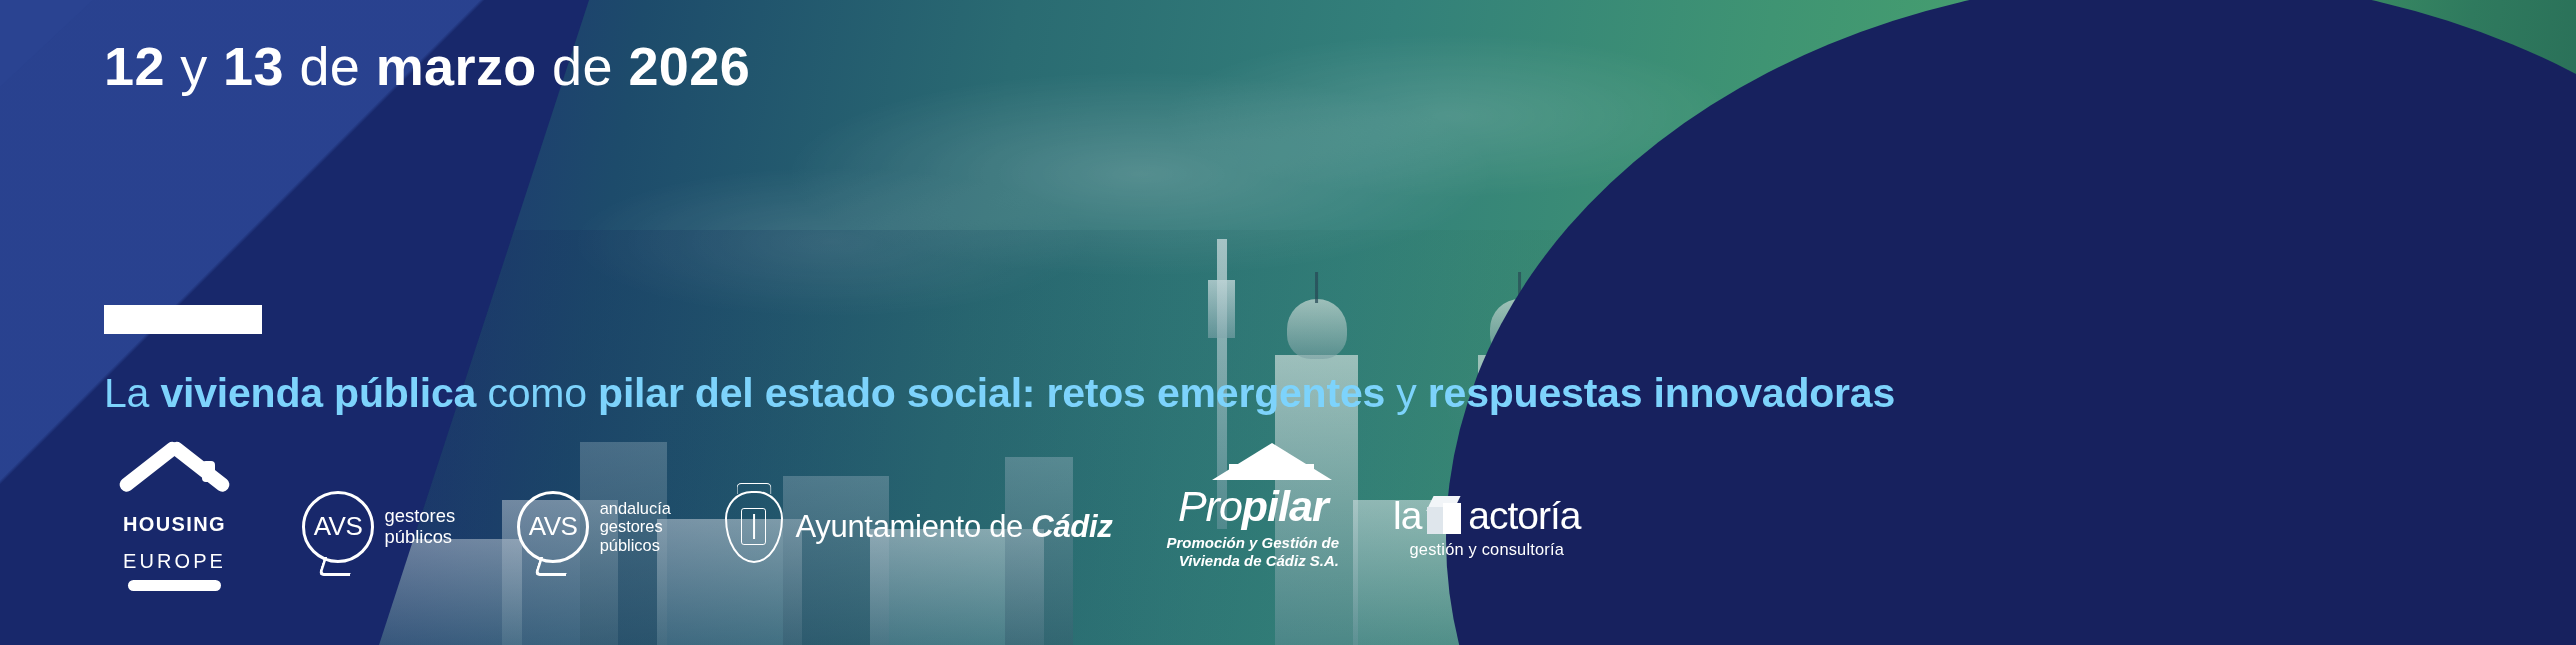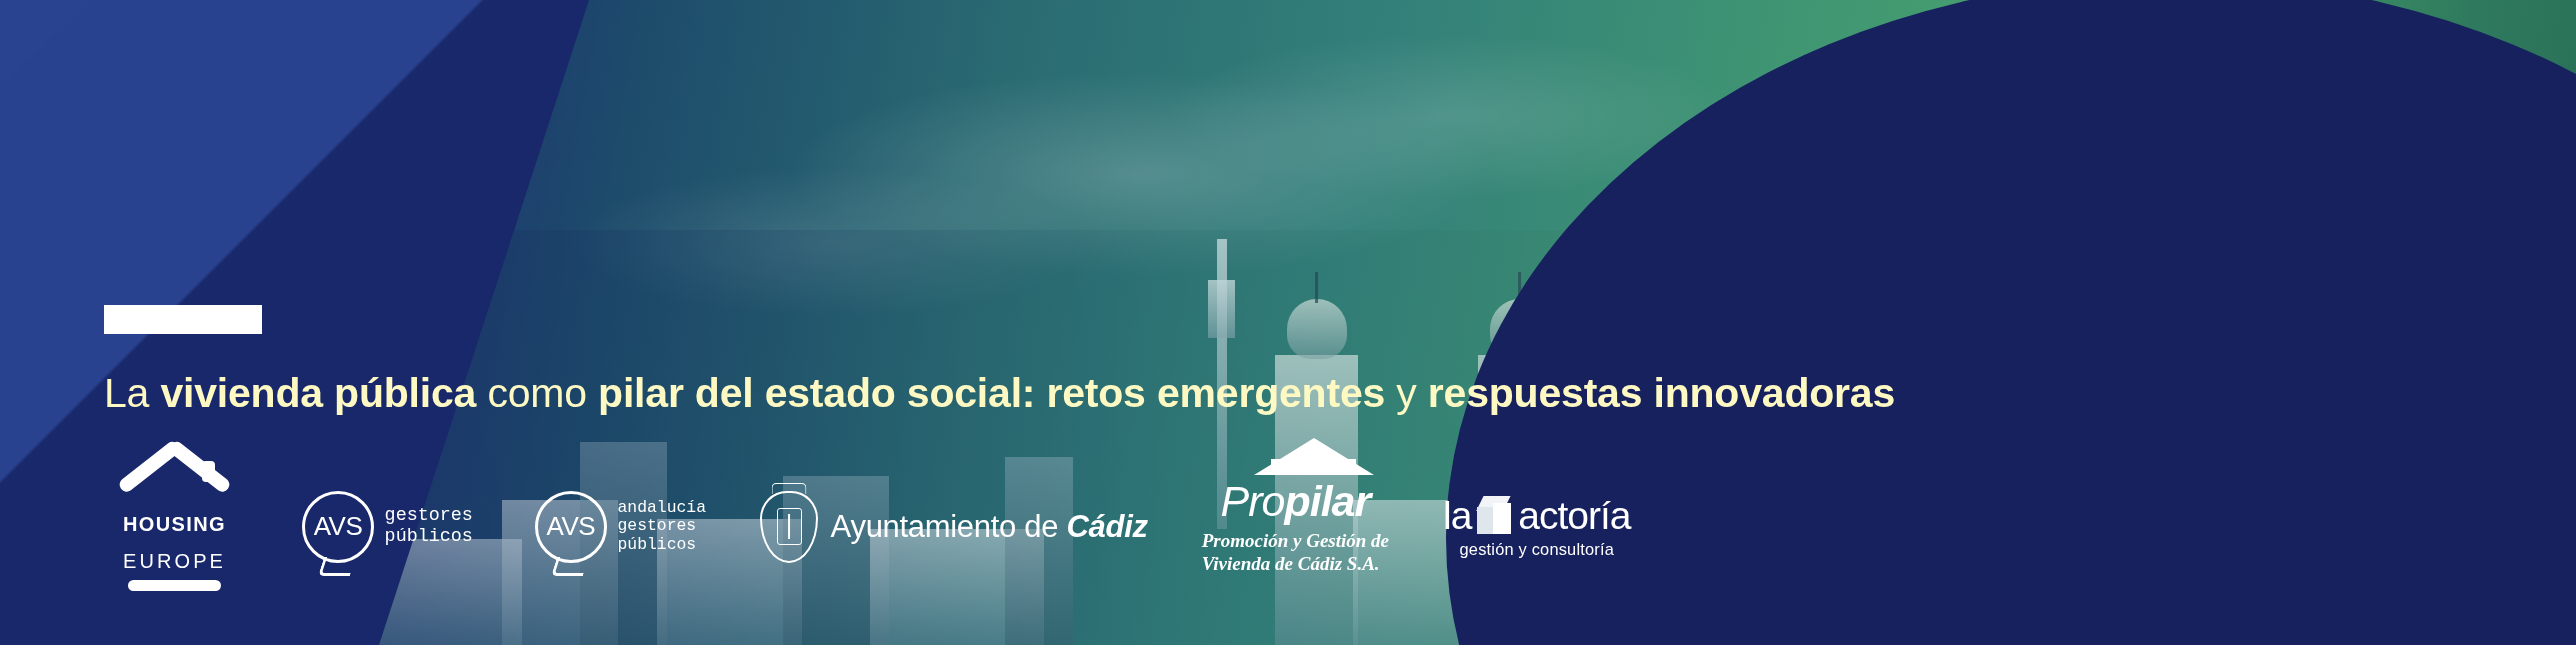--- a/index.html
+++ b/index.html
@@ -119,21 +119,21 @@
     letter-spacing:-1.4px; white-space:nowrap; line-height:1.05;
   }
 
   .rule {
     position:absolute; left:104px; top:305px;
     width:158px; height:29px; background:#ffffff;
   }
 
   .subtitle {
     position:absolute; left:104px; top:370px;
-    color:#fef9c3; font-size:41px; font-weight:300;
+    color:#7dd3fc; font-size:41px; font-weight:300;
     letter-spacing:-0.2px; white-space:nowrap;
   }
   .subtitle b { font-weight:800; }
 
   
   .logos {
     position:absolute; left:97px; top:454px; height:145px;
     display:flex; align-items:center; gap:0;
   }
   .logo { position:relative; color:#fff; display:flex; align-items:center; }
@@ -156,21 +156,21 @@
   .avs-mark {
     width:72px; height:72px; border:3.4px solid #fff; border-radius:50%;
     display:flex; align-items:center; justify-content:center; position:relative;
     font-size:26px; font-weight:400; letter-spacing:-0.5px;
   }
   .avs-mark::after {
     content:""; position:absolute; left:16.4px; bottom:-16.4px;
     width:29px; height:16.4px; border-left:3.4px solid #fff; border-bottom:3.4px solid #fff;
     transform:skewX(-18deg); border-radius:0 0 0 5.8px;
   }
-  .avs-words { font-size:18.4px; line-height:1.12; font-weight:400;font-family:Liberation Mono, monospace; }
+  .avs-words { font-size:18.4px; line-height:1.12; font-weight:400; }
   .avs-words .sm { font-size:16.4px; }
 
   
   .ayto { gap:12.6px; }
   .crest {
     width:58px; height:72px; position:relative;
     border:2.4px solid #fff; border-radius:46% 46% 50% 50% / 38% 38% 62% 62%;
     display:flex; align-items:center; justify-content:center;
   }
   .crest::before {
@@ -198,21 +198,21 @@
     border-left:60px solid transparent; border-right:60px solid transparent;
     border-bottom:37px solid #fff;
   }
   .pc-chev::after{
     content:""; position:absolute; left:-43px; top:21px;
     width:85px; height:15.5px; background:#fff;
   }
   .pc-word { font-size:43px; font-style:italic; letter-spacing:-1px; }
   .pc-word .thin { font-weight:400; }
   .pc-word .bold { font-weight:800; }
-  .pc-sub { font-size:19px; font-weight:700; font-style:italic; line-height:1.25; text-align:left; margin-top:2.9px;font-family:Liberation Serif, serif; }
+  .pc-sub { font-size:15px; font-weight:700; font-style:italic; line-height:1.25; text-align:right; margin-top:2.9px; }
 
   
   .factoria { flex-direction:column; align-items:center; }
   .fc-row { display:flex; align-items:center; }
   .fc-la { font-size:39px; font-weight:300; letter-spacing:-1px; }
   .fc-cube { width:44px; height:43px; position:relative; margin:0 1px 0 1.9px; }
   .fc-cube i { position:absolute; display:block; background:#fff; }
   .fc-cube i.top { left:6.8px; top:1.9px; width:27px; height:14.5px; transform:skewX(-26deg); background:#f2f5f8; }
   .fc-cube i.lf  { left:3.9px; top:12.6px; width:16.4px; height:27px; background:#dfe6ec; }
   .fc-cube i.rt  { left:20px; top:8.7px; width:17.4px; height:31px; background:#ffffff; }
@@ -259,20 +259,29 @@
   </div>
   <div class="city-haze"></div>
 
   <div class="left-panel"></div>
   <div class="left-diag"></div>
   <div class="left-wedge"></div>
   <div class="corner-blob"></div>
 
   <div class="content">
 
+    <div class="date-line">
+      <b>12</b>
+      <span>y</span>
+      <b>13</b>
+      <span>de</span>
+      <b>marzo</b>
+      <span>de</span>
+      <b>2026</b>
+    </div>
 
 
     <div class="rule"></div>
 
     <div class="subtitle"><span>La </span><b>vivienda pública</b><span> como </span><b>pilar del estado social: retos emergentes</b><span> y </span><b>respuestas innovadoras</b></div>
 
     <div class="logos">
 
       <div class="logo he" style="margin-right:50px;">
         <div class="he-roof">

